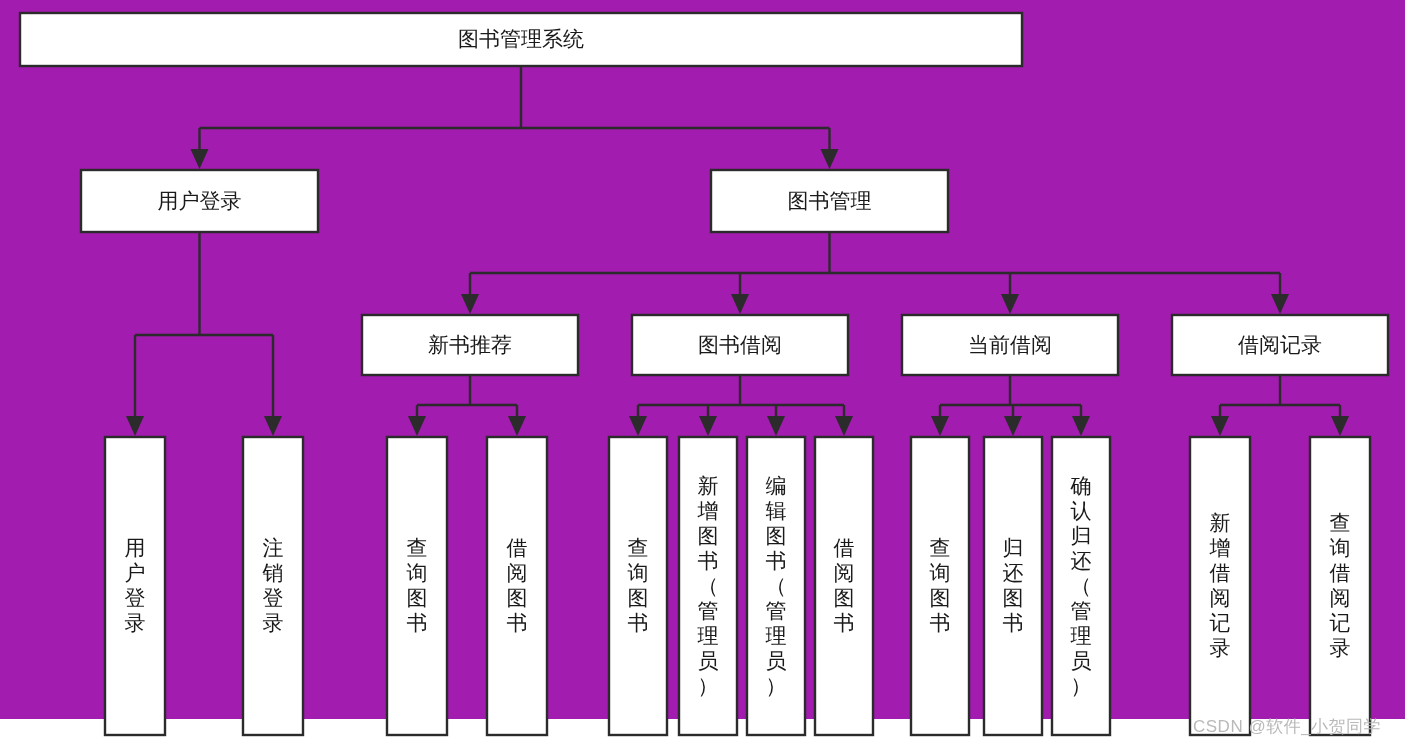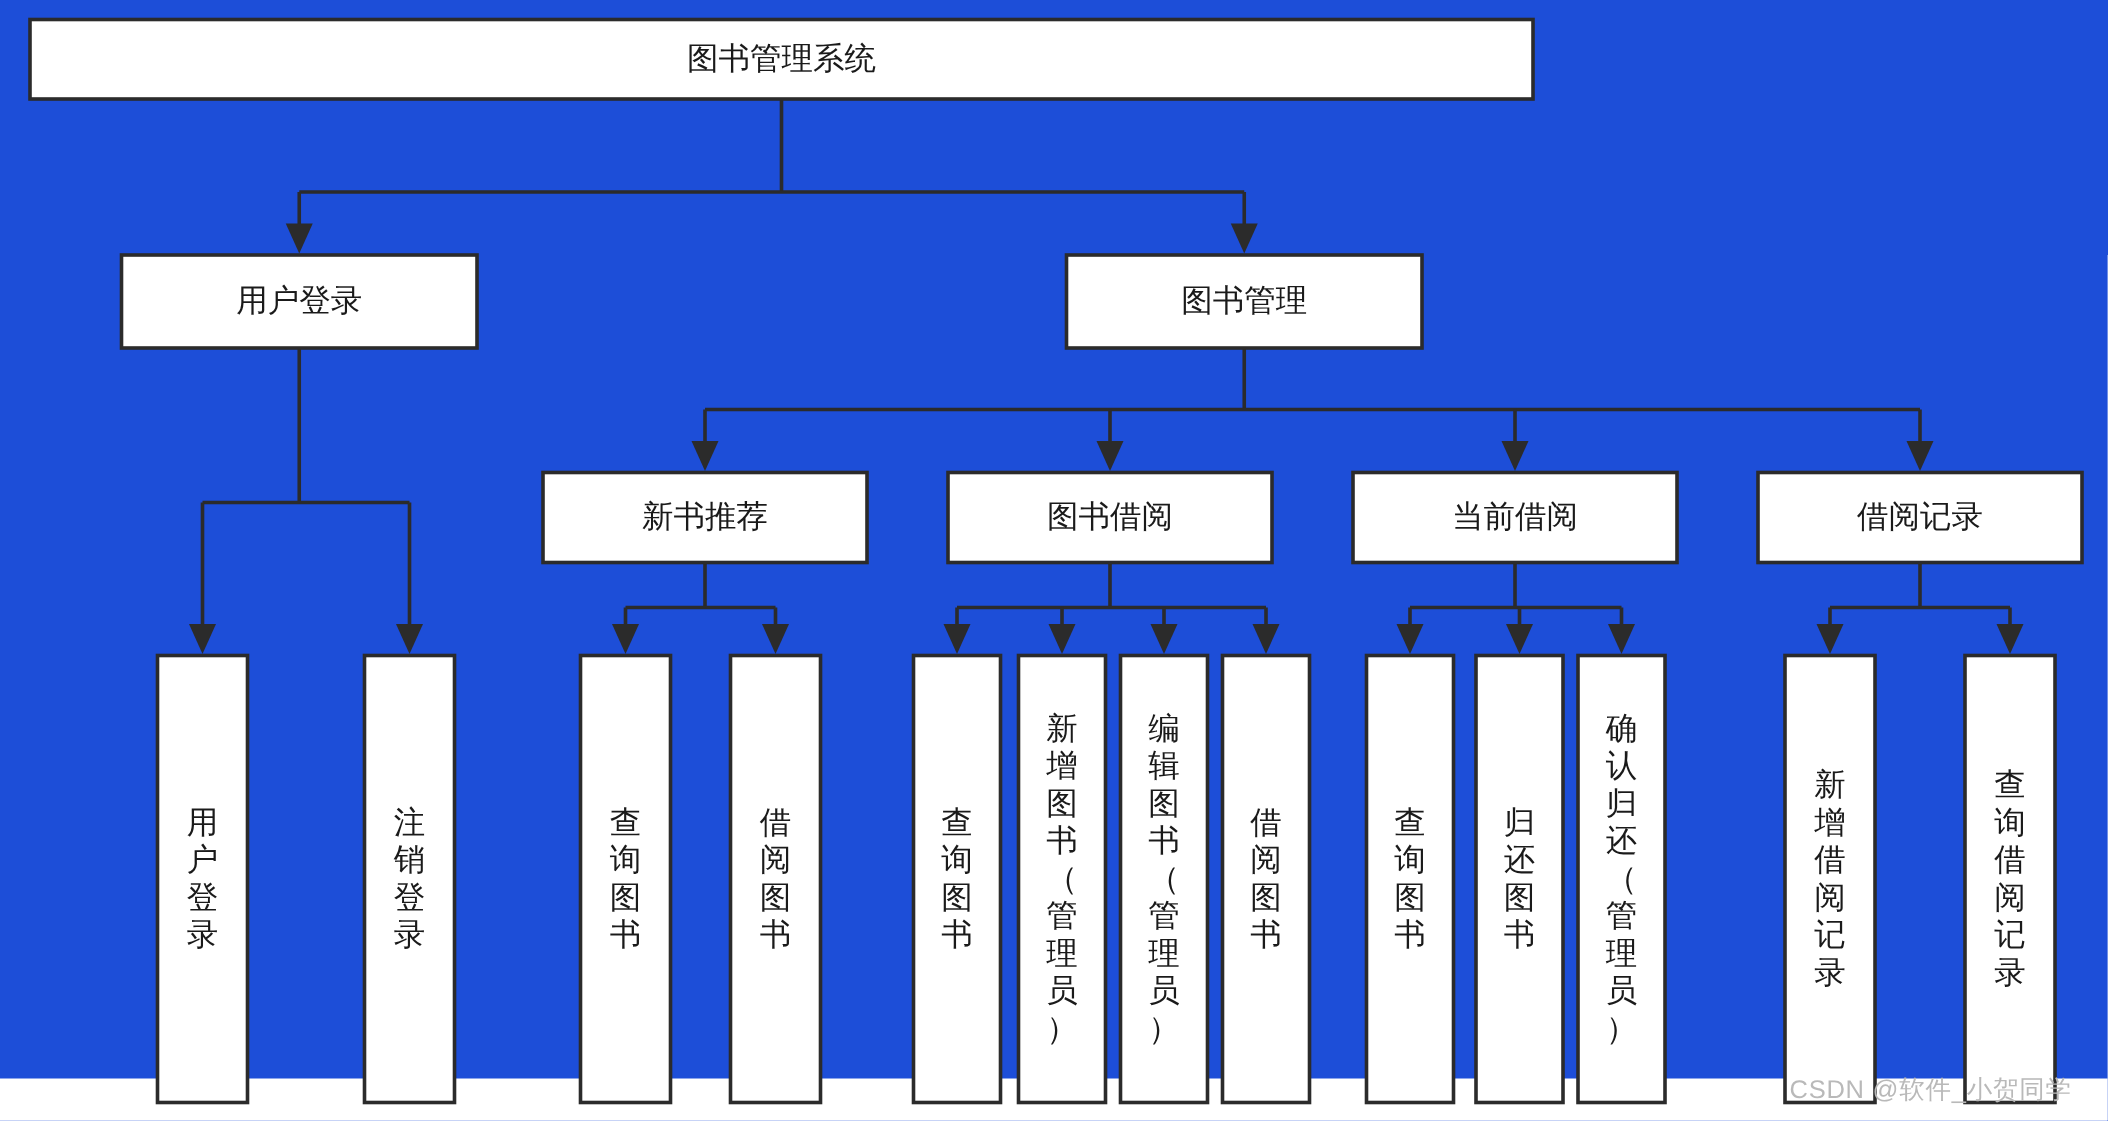--- a/index.html
+++ b/index.html
@@ -10,21 +10,21 @@
   body {
     width: 1405px;
     height: 747px;
     font-family: "Liberation Sans", sans-serif;
     overflow: hidden;
   }
   #diagram-root {
     position: relative;
     width: 1405px;
     height: 719px;
-    background: #1d4ed8;
+    background: #a21caf;
     text-align: right;
   }
   svg#flowchart {
     position: absolute;
     left: 0;
     top: 0;
     width: 1405px;
     height: 747px;
     display: block;
   }

